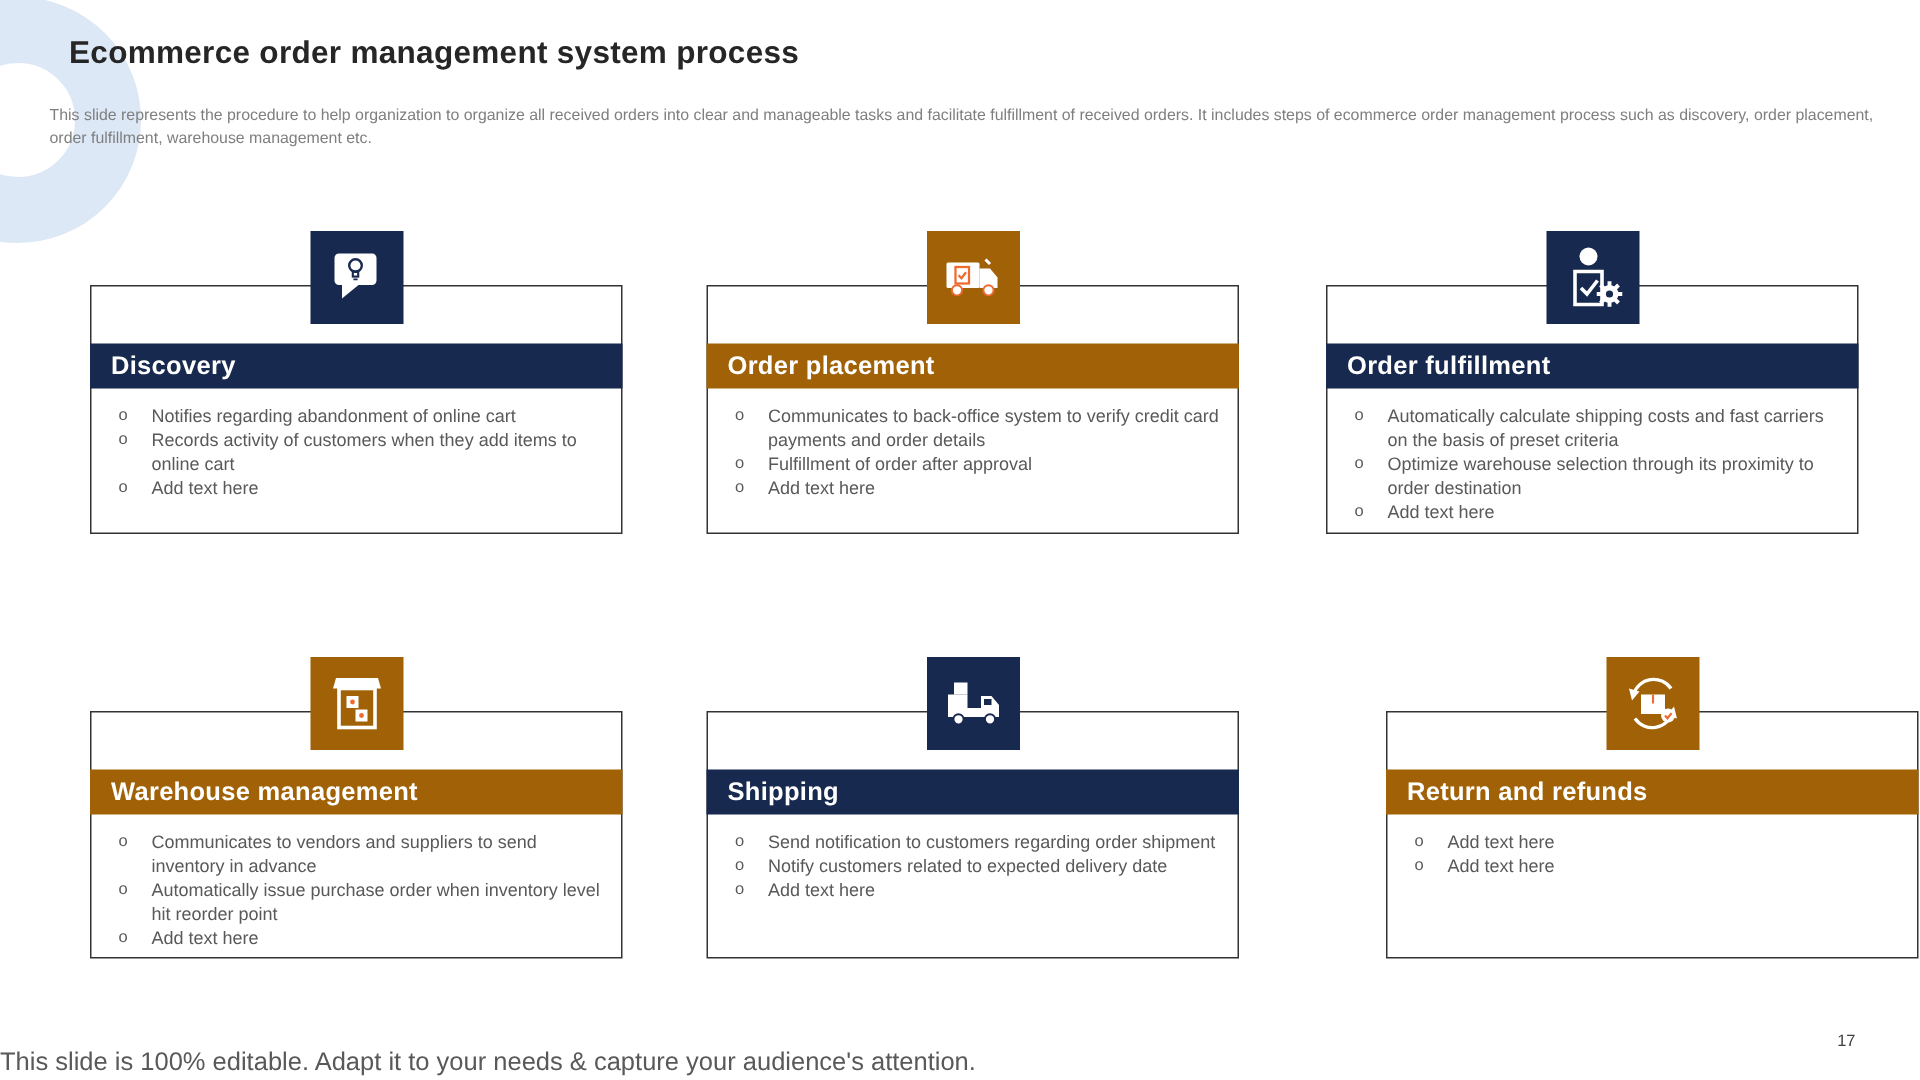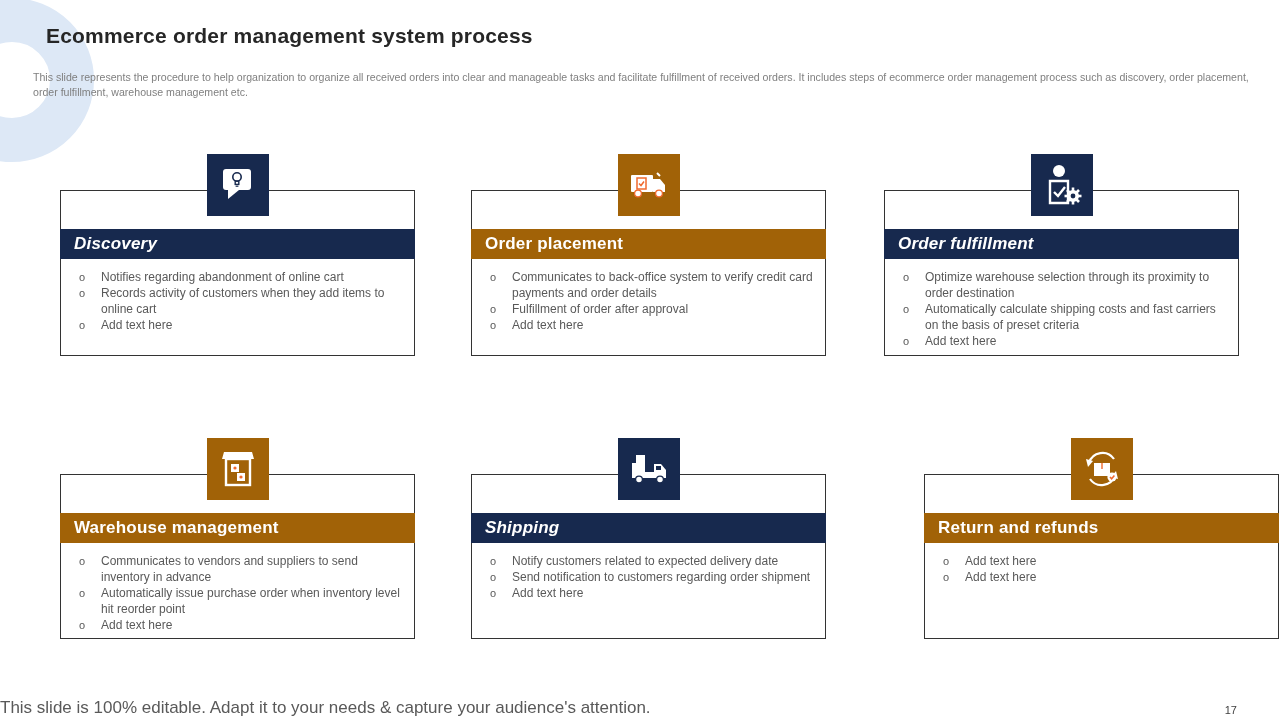--- a/index.html
+++ b/index.html
@@ -42,21 +42,21 @@
     border:1px solid #333333;
   }
   .icon-box {
     position:absolute;
     left:50%;
     transform:translateX(-50%);
     top:-37px;
     width:62px; height:62px;
     display:flex; align-items:center; justify-content:center;
   }
-  .navy-bg  { background:#17294e;font-style:italic; }
+  .navy-bg  { background:#17294e; }
   .orange-bg{ background:#a16207; }
   .title-bar {
     position:absolute;
     left:-1px; right:-1px;
     top:38px;
     height:30px;
     display:flex;
     align-items:center;
     padding-left:14px;
   }
@@ -96,21 +96,20 @@
     text-align:left;
     font-size:17px;
     color:#595959;
   }
   .page-number {
     position:absolute;
     right:43px;
     top:688px;
     font-size:11px;
     color:#404040;
-    margin-top:16px;
   }
   svg { display:block; }
 </style>
 </head>
 <body>
 
 <div class="deco-ring"></div>
 
 <h1 class="slide-title">Ecommerce order management system process</h1>
 <p class="slide-subtitle">This slide represents the procedure to help organization to organize all received orders into clear and manageable tasks and facilitate fulfillment of received orders. It includes steps of ecommerce order management process such as discovery, order placement, order fulfillment, warehouse management etc.</p>
@@ -172,22 +171,22 @@
           <line x1="37" y1="27" x2="25" y2="39"></line>
         </g>
         <circle cx="31" cy="33" r="2.4" fill="#17294e"></circle>
       </g>
     </svg>
   </div>
   <div class="title-bar navy-bg">
     <span>Order fulfillment</span>
   </div>
   <ul class="bullets">
+    <li>Automatically calculate shipping costs and fast carriers on the basis of preset criteria</li>
     <li>Optimize warehouse selection through its proximity to order destination</li>
-    <li>Automatically calculate shipping costs and fast carriers on the basis of preset criteria</li>
     <li>Add text here</li>
   </ul>
 </div>
 
 <div class="card" style="left:60px; top:474px; height:165px;">
   <div class="icon-box orange-bg">
     <svg width="40" height="42" viewBox="0 0 40 42">
       <polygon points="6,4 34,4 36,11 4,11" fill="#ffffff"></polygon>
       <rect x="8" y="11" width="24" height="26" fill="none" stroke="#ffffff" stroke-width="2.4"></rect>
       <rect x="13" y="16" width="8" height="8" fill="#ffffff"></rect>
@@ -215,22 +214,22 @@
       <polygon points="27,15 34,15 39,21 39,29 27,29" fill="#ffffff"></polygon>
       <rect x="29" y="17" width="5" height="4" fill="#17294e"></rect>
       <circle cx="12" cy="30.5" r="3.4" fill="#ffffff" stroke="#17294e" stroke-width="1.3"></circle>
       <circle cx="33" cy="30.5" r="3.4" fill="#ffffff" stroke="#17294e" stroke-width="1.3"></circle>
     </svg>
   </div>
   <div class="title-bar navy-bg">
     <span>Shipping</span>
   </div>
   <ul class="bullets">
+    <li>Send notification to customers regarding order shipment</li>
     <li>Notify customers related to expected delivery date</li>
-    <li>Send notification to customers regarding order shipment</li>
     <li>Add text here</li>
   </ul>
 </div>
 
 <div class="card" style="left:884px; top:474px; height:165px;margin-left:40px;">
   <div class="icon-box orange-bg">
     <svg width="42" height="42" viewBox="0 0 42 42">
       <path d="M33,11 A 14,14 0 0 0 8,15" fill="none" stroke="#ffffff" stroke-width="2.2"></path>
       <polygon points="5,11 12,13 7,19" fill="#ffffff"></polygon>
       <path d="M9,31 A 14,14 0 0 0 34,27" fill="none" stroke="#ffffff" stroke-width="2.2"></path>

